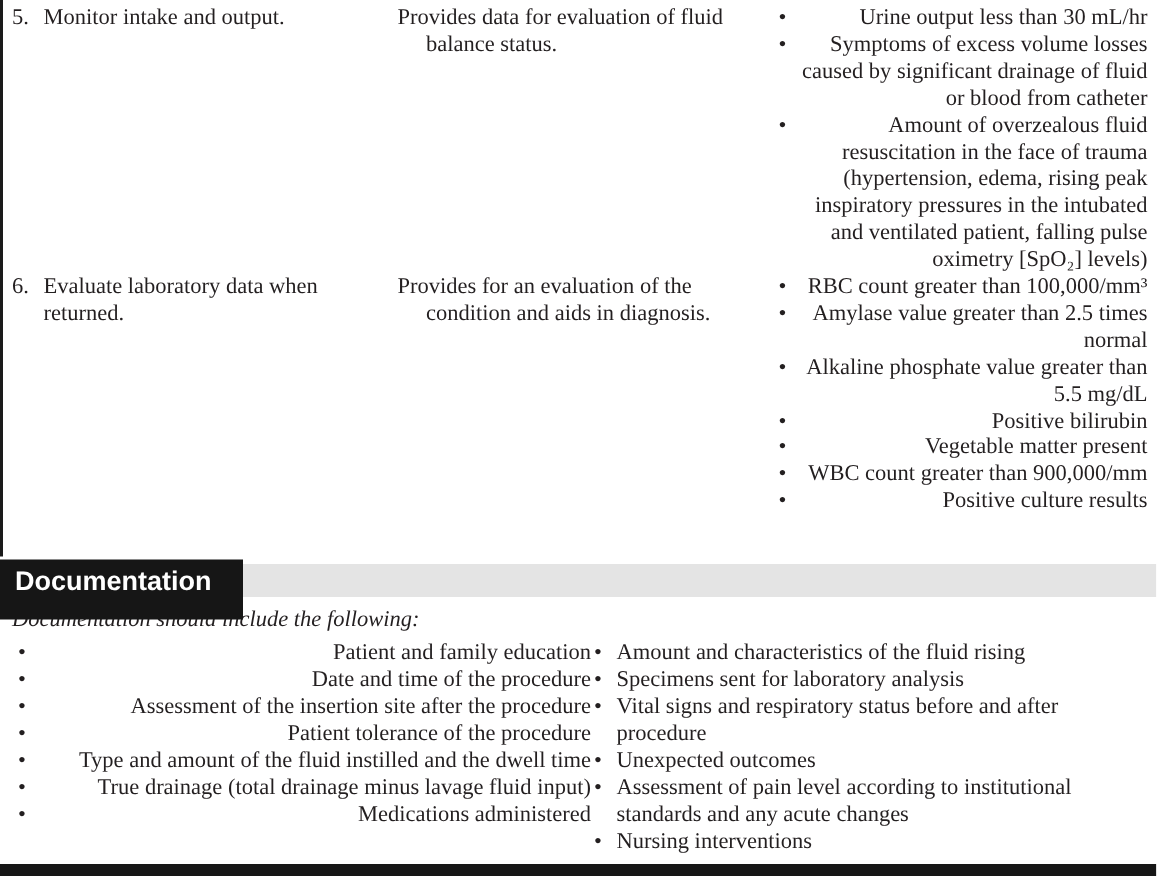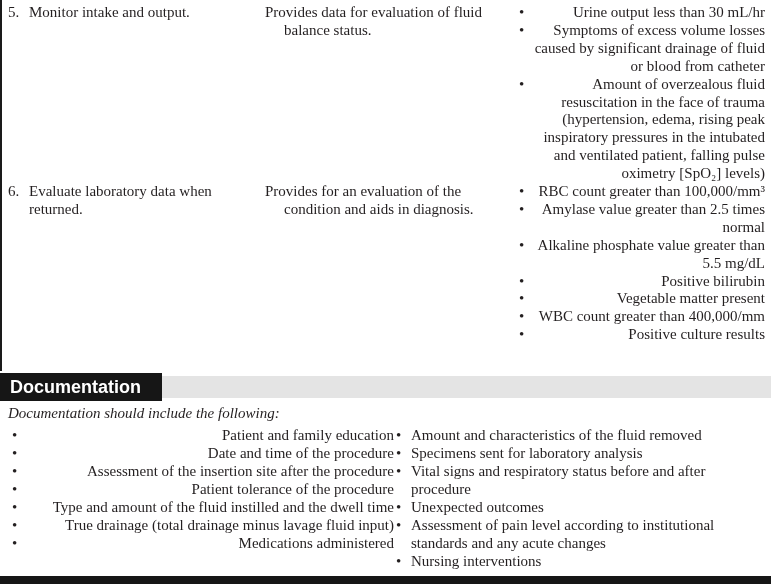--- a/index.html
+++ b/index.html
@@ -27,21 +27,21 @@
   .cell-rationale { width:256px; flex:none; padding-left:13px; box-sizing:border-box; }
   .rationale-text { padding-left:19px; text-indent:-19px; }
   .cell-outcomes { flex:1; }
   .outcome-list { list-style:none; margin:0; padding:0 0 0 10px; }
   .outcome-item { position:relative; padding-left:15px;text-align:right; }
   .outcome-item::before { content:"\2022"; position:absolute; left:1px; }
   
   .doc-header { position:relative; height:22px; background:#e4e4e4; margin-top:32px; }
   .doc-header-label {
     position:absolute; left:0; top:-3px;
-    height:28px; line-height:28px;
+    height:40px; line-height:28px;
     background:#161616; color:#ffffff;
     font-family:"Liberation Sans","DejaVu Sans",sans-serif;
     font-weight:bold; font-size:18px;
     padding:0 21px 0 10px;
     white-space:nowrap;
   }
   .doc-intro { font-style:italic; margin:7px 0 3px 8px; }
   .doc-columns { display:flex; padding-left:8px; line-height:18px; }
   .doc-list { list-style:none; margin:0; padding:0; }
   .doc-left { width:386px; flex:none;text-align:right; }
@@ -89,21 +89,21 @@
       <div class="cell-rationale">
         <div class="rationale-text">Provides for an evaluation of the condition and aids in diagnosis.</div>
       </div>
       <div class="cell-outcomes">
         <ul class="outcome-list">
             <li class="outcome-item">RBC count greater than 100,000/mm³</li>
             <li class="outcome-item">Amylase value greater than 2.5 times normal</li>
             <li class="outcome-item">Alkaline phosphate value greater than 5.5 mg/dL</li>
             <li class="outcome-item">Positive bilirubin</li>
             <li class="outcome-item">Vegetable matter present</li>
-            <li class="outcome-item">WBC count greater than 400,000/mm</li>
+            <li class="outcome-item">WBC count greater than 900,000/mm</li>
             <li class="outcome-item">Positive culture results</li>
           </ul>
       </div>
     </div>
 
   </section>
 
   <div class="doc-header">
     <span class="doc-header-label">Documentation</span>
   </div>
@@ -114,21 +114,21 @@
     <ul class="doc-list doc-left">
         <li class="doc-item">Patient and family education</li>
         <li class="doc-item">Date and time of the procedure</li>
         <li class="doc-item">Assessment of the insertion site after the procedure</li>
         <li class="doc-item">Patient tolerance of the procedure</li>
         <li class="doc-item">Type and amount of the fluid instilled and the dwell time</li>
         <li class="doc-item">True drainage (total drainage minus lavage fluid input)</li>
         <li class="doc-item">Medications administered</li>
       </ul>
     <ul class="doc-list doc-right">
-        <li class="doc-item">Amount and characteristics of the fluid removed</li>
+        <li class="doc-item">Amount and characteristics of the fluid rising</li>
         <li class="doc-item">Specimens sent for laboratory analysis</li>
         <li class="doc-item">Vital signs and respiratory status before and after procedure</li>
         <li class="doc-item">Unexpected outcomes</li>
         <li class="doc-item">Assessment of pain level according to institutional standards and any acute changes</li>
         <li class="doc-item">Nursing interventions</li>
       </ul>
   </div>
 
   <div class="bottom-bar"></div>
 

